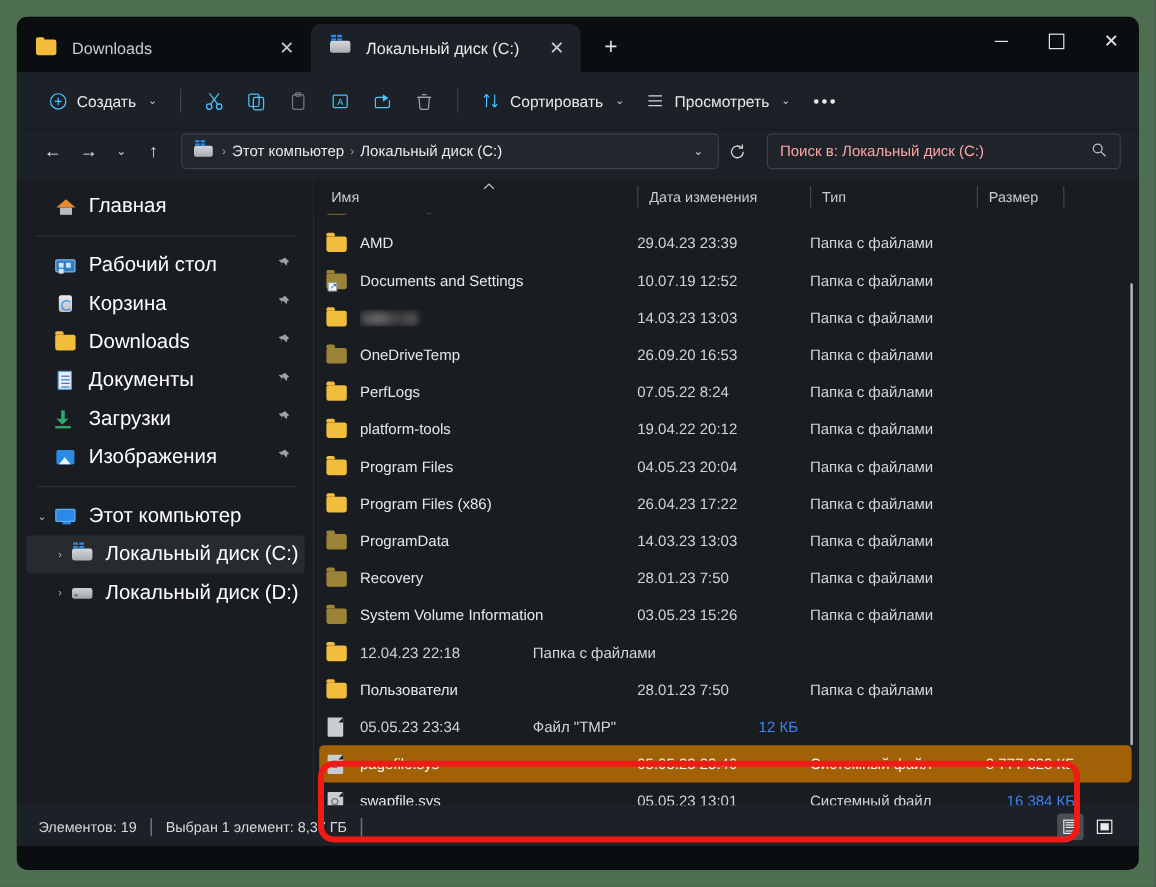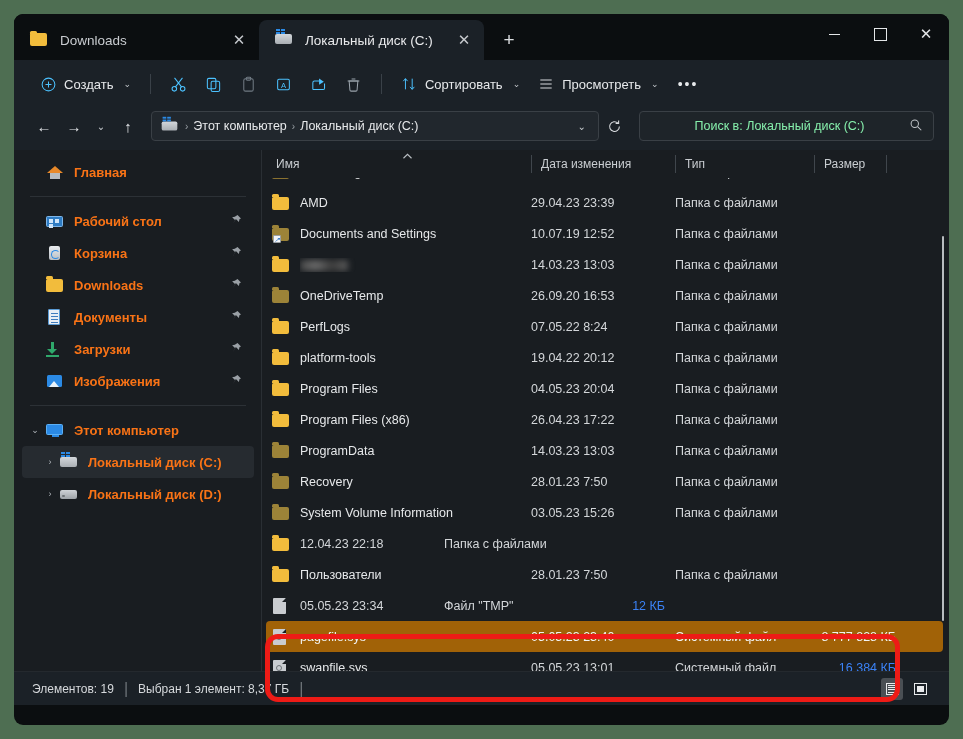--- a/index.html
+++ b/index.html
@@ -139,21 +139,21 @@
     flex: 1 1 auto;
     height: 30px;
     margin-left: 10px;
     background: #1e2429;
     border: 1px solid #3a4046;
     border-radius: 4px;
     display: flex;
     align-items: center;
     padding: 0 10px;
   }
-  .searchbox .ph { flex:1 1 auto; color: #86efac; font-size: 12.5px; white-space: nowrap; text-align: center; }
+  .searchbox .ph { flex:1 1 auto; color: #fca5a5; font-size: 12.5px; white-space: nowrap; }
   .searchbox .si { color: #c3c7cb; font-size: 13px; }
 
   
   .body {
     position: relative;
     height: 521px;
     display: flex;
     background: #191d21;
   }
   .sidebar {
@@ -167,21 +167,21 @@
     height: 32px;
     margin: 0 8px;
     border-radius: 4px;
     display: flex;
     align-items: center;
     padding-left: 24px;
     position: relative;
   }
   .sb-item.sel { background: #262b30; }
   .sb-ico { width: 17px; height: 17px; flex:0 0 17px; margin-right: 11px; position: relative; }
-  .sb-label { color: #f97316; font-size: 13px; white-space: nowrap; font-weight: bold; }
+  .sb-label { color: #ffffff; font-size: 17px; white-space: nowrap; }
   .sb-pin {
     position: absolute; right: 12px; top: 50%; transform: translateY(-50%);
     color: #9aa0a6; font-size: 11px;
   }
   .sb-expand {
     position: absolute; left: 7px; top: 50%; transform: translateY(-50%);
     color: #b4babf; font-size: 9px; width: 12px; text-align: center;
   }
   .sb-sep { height: 1px; background: #2c3136; margin: 8px 16px; }
   .sb-vline { position: absolute; right: 0; top: 0; bottom: 0; width: 1px; background: #2a2f34; }

